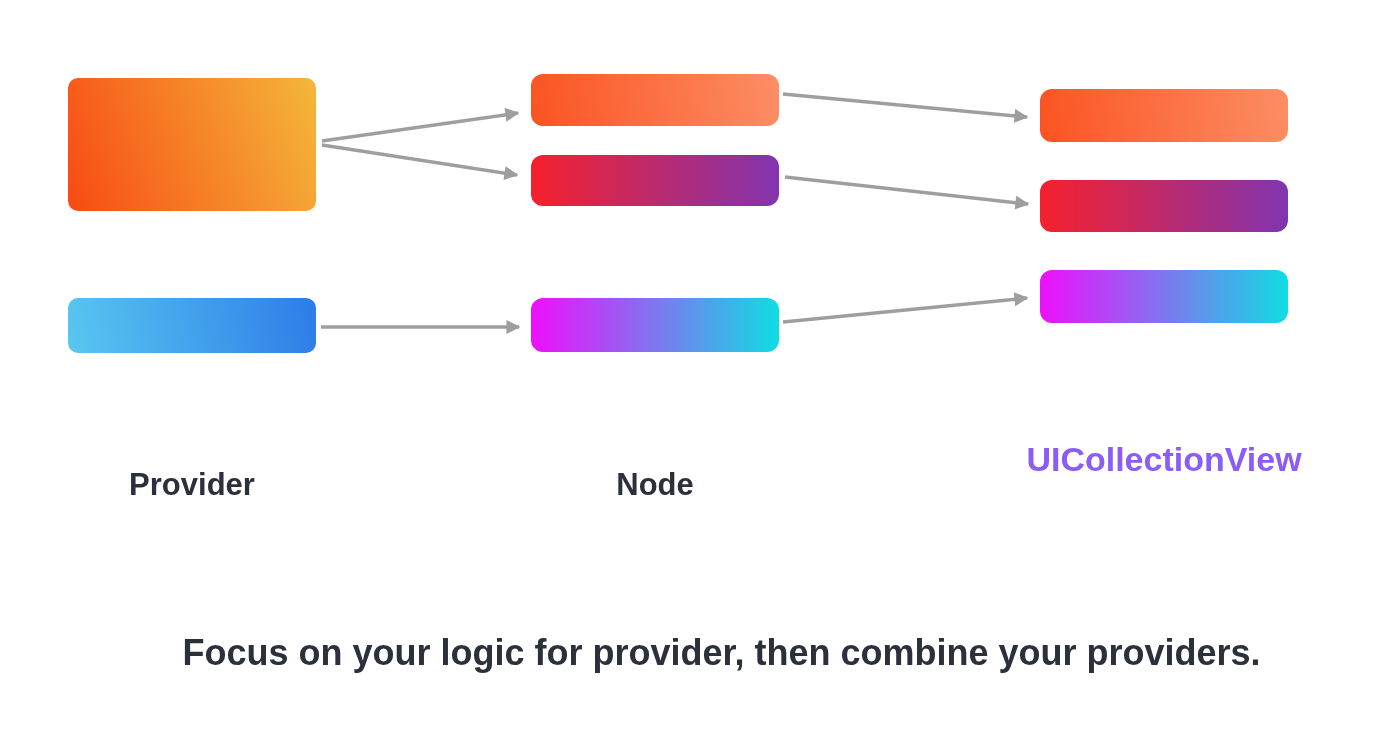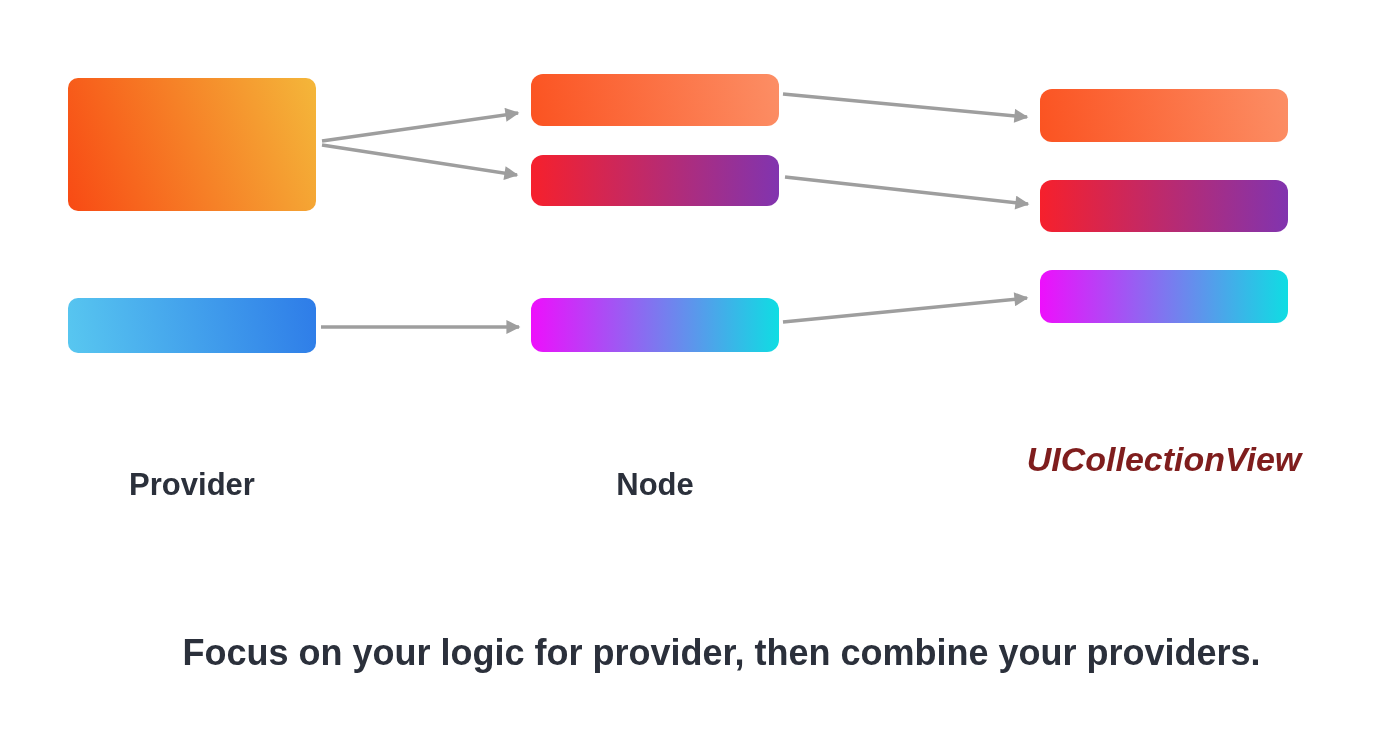--- a/index.html
+++ b/index.html
@@ -91,19 +91,19 @@
   <div class="block bar" id="blk-node-1" style="background: linear-gradient(80deg, rgb(251, 83, 33), rgb(252, 142, 101));"></div>
   <div class="block bar" id="blk-node-2" style="background: linear-gradient(90deg, rgb(246, 32, 44), rgb(129, 52, 175));"></div>
   <div class="block bar" id="blk-node-3" style="background: linear-gradient(90deg, rgb(238, 15, 252), rgb(15, 221, 227));"></div>
 
   <div class="block bar" id="blk-view-1" style="background: linear-gradient(80deg, rgb(251, 83, 33), rgb(252, 142, 101));"></div>
   <div class="block bar" id="blk-view-2" style="background: linear-gradient(90deg, rgb(246, 32, 44), rgb(129, 52, 175));"></div>
   <div class="block bar" id="blk-view-3" style="background: linear-gradient(90deg, rgb(238, 15, 252), rgb(15, 221, 227));"></div>
 
   <div class="col-label" id="label-provider" style="color: rgb(43, 48, 59);">Provider</div>
   <div class="col-label" id="label-node" style="color: rgb(43, 48, 59);">Node</div>
-  <div class="col-label view-label" id="label-view" style="color: #7f1d1d; font-style: italic;">
+  <div class="col-label view-label" id="label-view" style="color: #8b5cf6;">
     <div>UICollectionView</div>
   </div>
 
   <div class="caption" style="color: rgb(43, 48, 59);">Focus on your logic for provider, then combine your providers.</div>
 
 </div>
 
 </body></html>

